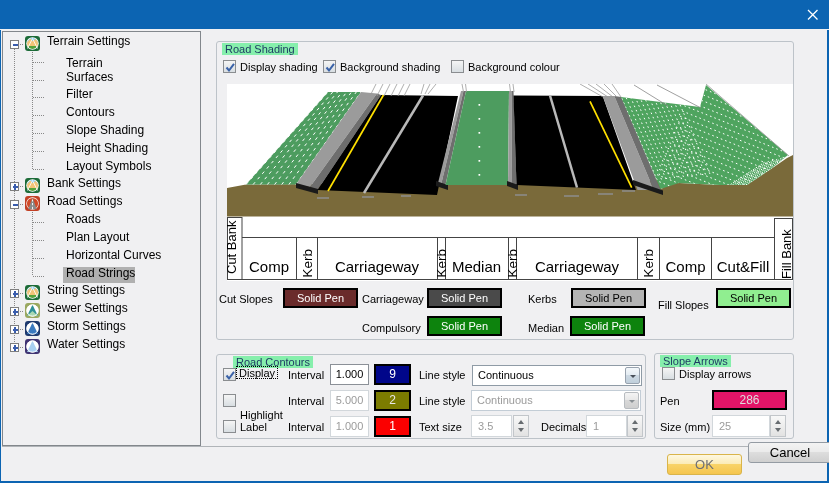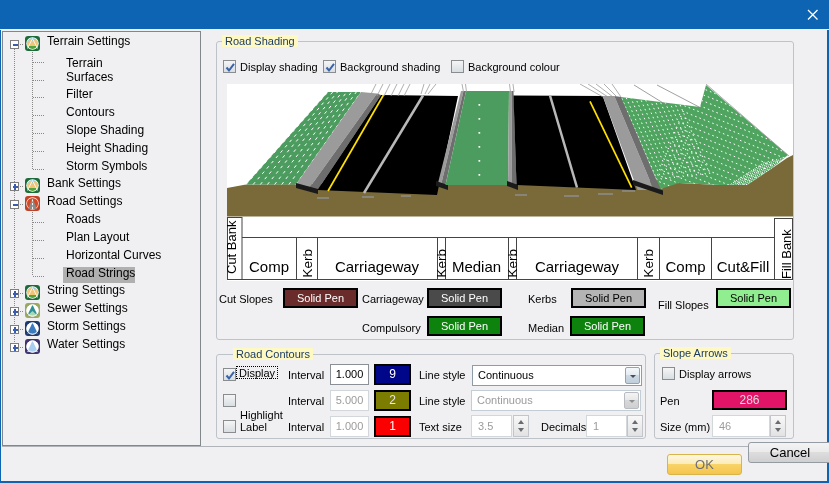--- a/index.html
+++ b/index.html
@@ -16,21 +16,21 @@
 #sep { left:2px; top:446px; width:825px; height:1px; background:#b0b4b8; }
 .tl { position:absolute; font-size:12px; color:#000; height:16px; line-height:16px; white-space:nowrap; }
 .dotv { position:absolute; width:1px; background-image:linear-gradient(#888 1px, transparent 1px); background-size:1px 2px; }
 .doth { position:absolute; height:1px; background-image:linear-gradient(90deg,#888 1px, transparent 1px); background-size:2px 1px; }
 .ebox { position:absolute; width:9px; height:9px; border:1px solid #7e7e7e; background:#fff; }
 .ebox .h { position:absolute; left:1.5px; top:2.5px; width:5.5px; height:2px; background:#3a5dad; }
 .ebox .v { position:absolute; left:3.2px; top:1px; width:2px; height:5.5px; background:#3a5dad; }
 .icon { position:absolute; width:15px; height:15px; }
 .sel { position:absolute; background:#b0b0b0; }
 .grp { position:absolute; border:1px solid #bdc3c9; border-radius:3px; }
-.grplab { position:absolute; font-size:11px; color:#1e3c64; background:#fef9c3; padding:0 3px; height:12px; line-height:12px; }
+.grplab { position:absolute; font-size:11px; color:#1e3c64; background:#86efac; padding:0 3px; height:12px; line-height:12px;margin-top:8px; }
 .lab { position:absolute; font-size:11px; color:#000; white-space:nowrap; height:13px; line-height:13px; }
 .cb { position:absolute; width:13px; height:13px; border:1px solid #8a8d90; background:linear-gradient(#f5f5f5,#d8dee2); }
 .cb svg { position:absolute; left:0; top:0; }
 .btn { position:absolute; font-size:11px; color:#000; text-align:center; border:1px solid #949ba3; border-radius:3px; background:linear-gradient(#f3f3f3 0%,#ebebeb 45%,#dddddd 50%,#cfcfcf 100%); }
 .penbtn { position:absolute; width:75px; height:20px; border:2px solid #000; font-size:11px; text-align:center; line-height:16px; white-space:nowrap; }
 .chip { position:absolute; width:37px; height:21px; border:2px solid #000; font-size:12px; color:#fff; text-align:center; line-height:17px; }
 .inp { position:absolute; width:39px; height:21px; background:#fff; font-size:11px; text-align:center; line-height:19px; }
 .inp.en { border:1px solid #8b9097; color:#000; }
 .inp.dis { border:1px solid #d2d7db; color:#9b9b9b; }
 .combo { position:absolute; width:170px; height:21px; background:#fff; font-size:11px; line-height:19px; padding-left:5px; }
@@ -82,21 +82,21 @@
   <div class="tl" style="left:66px;top:69px">Surfaces</div>
   <div class="doth" style="left:33px;top:97px;width:11px"></div>
   <div class="tl" style="left:66px;top:86px">Filter</div>
   <div class="doth" style="left:33px;top:115px;width:11px"></div>
   <div class="tl" style="left:66px;top:104px">Contours</div>
   <div class="doth" style="left:33px;top:133px;width:11px"></div>
   <div class="tl" style="left:66px;top:122px">Slope Shading</div>
   <div class="doth" style="left:33px;top:151px;width:11px"></div>
   <div class="tl" style="left:66px;top:140px">Height Shading</div>
   <div class="doth" style="left:33px;top:169px;width:11px"></div>
-  <div class="tl" style="left:66px;top:158px">Storm Symbols</div>
+  <div class="tl" style="left:66px;top:158px">Layout Symbols</div>
   <div class="doth" style="left:20px;top:186px;width:4px"></div>
   <div class="ebox" style="left:10px;top:182px">
       <span class="h"></span>
       <span class="v"></span>
     </div>
   <svg class="icon" style="left:25px;top:178px" viewBox="0 0 15 15" width="15" height="15">
       <rect x="0" y="0" width="15" height="15" rx="3" fill="#1c6b38"></rect>
       <circle cx="7.5" cy="7.5" r="6.2" fill="#fff"></circle>
       <clipPath id="c1">
         <circle cx="7.5" cy="7.5" r="5.4"></circle>
@@ -414,20 +414,20 @@
       <span class="up"></span>
       <span class="dn"></span>
     </div>
   <div class="grp" style="left:654px;top:353px;width:140px;height:86px"></div>
   <div class="grplab" style="left:660px;top:347px">Slope Arrows</div>
   <div class="cb" style="left:662px;top:367px"></div>
   <div class="lab" style="left:679px;top:368px">Display arrows</div>
   <div class="lab" style="left:660px;top:395px">Pen</div>
   <div class="penbtn" style="left:712px;top:390px;height:20px;background:#e21467;color:#ddd;font-size:12px">286</div>
   <div class="lab" style="left:660px;top:421px">Size (mm)</div>
-  <div class="inp dis" style="left:712px;top:415px;width:58px;height:22px;text-align:left;padding-left:6px;line-height:20px">46</div>
+  <div class="inp dis" style="left:712px;top:415px;width:58px;height:22px;text-align:left;padding-left:6px;line-height:20px">25</div>
   <div class="spin" style="left:770px;top:415px;height:22px">
       <span class="up"></span>
       <span class="dn"></span>
     </div>
   <div class="btn" style="left:667px;top:454px;width:75px;height:21px;line-height:19px;font-size:13px;border:1px solid #d9b44a;background:linear-gradient(#fdf7e1 0%,#fbecb8 45%,#f8d368 50%,#f5c54e 100%);color:#6e7076">OK</div>
   <div class="btn" style="left:748px;top:442px;width:84px;height:21px;line-height:19px;font-size:13px">Cancel</div>
 </div>
 
 </body></html>

